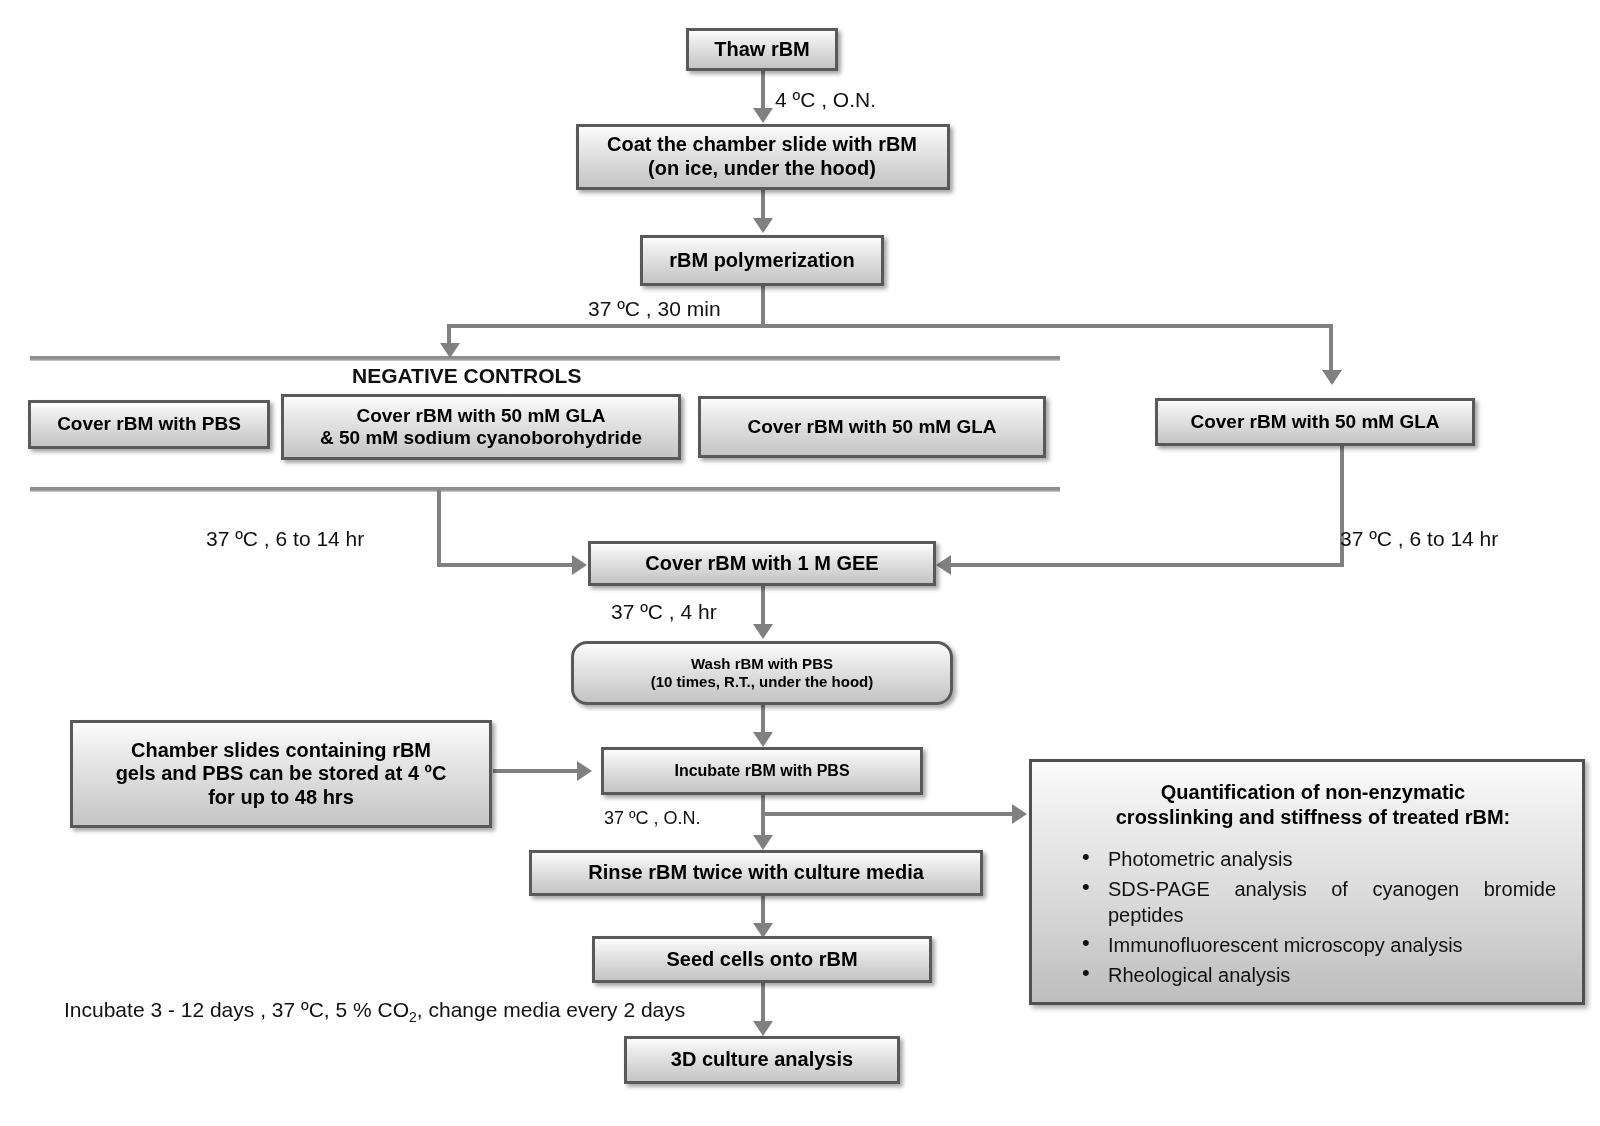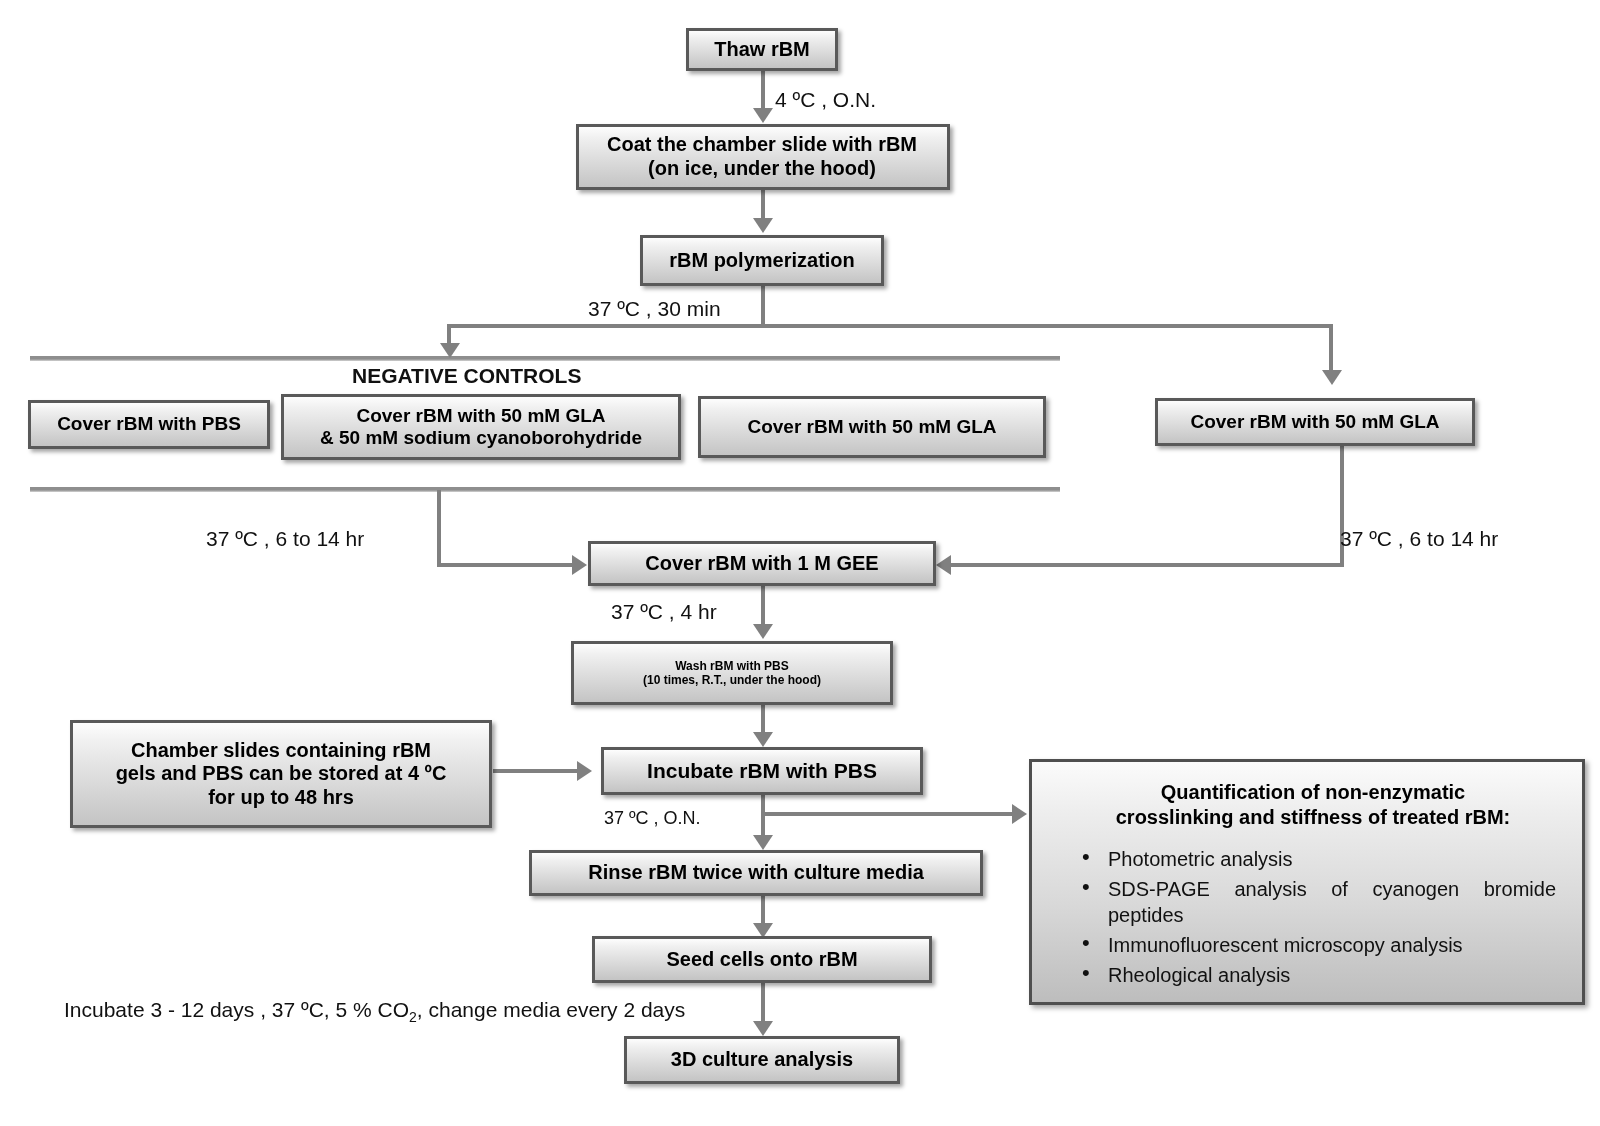--- a/index.html
+++ b/index.html
@@ -157,28 +157,28 @@
   </div>
 
   <div class="box" style="left:1155px;top:398px;width:320px;height:48px;font-size:19px;">
     <span class="txt">Cover rBM with 50 mM GLA</span>
   </div>
 
   <div class="box" style="left:588px;top:541px;width:348px;height:45px;font-size:20px;">
     <span class="txt">Cover  rBM with 1 M GEE</span>
   </div>
 
-  <div class="box" style="left:571px;top:641px;width:322px;height:64px;font-size:12px;">
+  <div class="box" style="left:571px;top:641px;width:382px;height:64px;font-size:15px;border-radius:16px;">
     <span class="txt">
       <span class="l2">Wash rBM with PBS</span>
       <span class="l2">(10 times, R.T., under the hood)</span>
     </span>
   </div>
 
-  <div class="box" style="left:601px;top:747px;width:322px;height:48px;font-size:21px;">
+  <div class="box" style="left:601px;top:747px;width:322px;height:48px;font-size:16px;">
     <span class="txt">Incubate rBM with PBS</span>
   </div>
 
   <div class="box" style="left:70px;top:720px;width:422px;height:108px;font-size:20px;">
     <span class="txt">
       <span class="l2">Chamber slides containing rBM</span>
       <span class="l2">gels and PBS can be stored at 4 ºC</span>
       <span class="l2">for up to 48 hrs</span>
     </span>
   </div>

